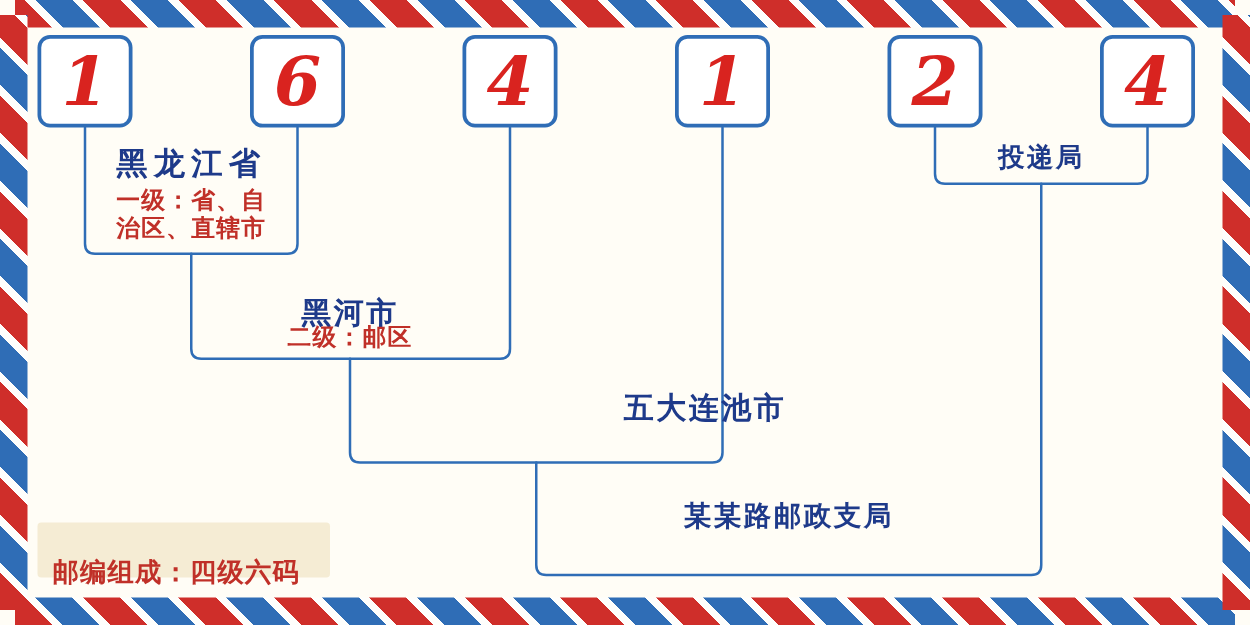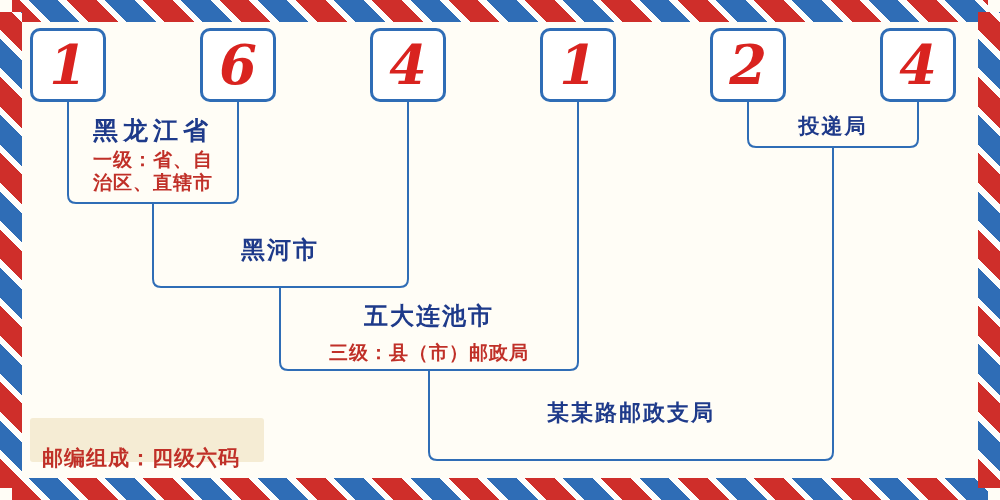--- a/index.html
+++ b/index.html
@@ -64,21 +64,21 @@
     white-space: nowrap;
   }
   .name { color: var(--name-blue, #1e3a8a); font-size: 24px; letter-spacing: 2px; }
   .desc { color: var(--desc-red, #c03028); font-size: 19px; letter-spacing: 1px; }
 
   .pos-l1-name { left: -47px; top: 114px; font-size: 25px; letter-spacing: 5px; }
   .pos-l1-d1   { left: -47px; top: 147px; }
   .pos-l1-d2   { left: -47px; top: 170px; }
   .pos-l2-name { left: 80px;  top: 234px; }
   .pos-l2-desc { left: 80px;  top: 257px; }
-  .pos-l3-name { left: 229px; top: 300px; }
+  .pos-l3-name { left: 229px; top: 310px; text-align: right; }
   .pos-l3-desc { left: 229px; top: 340px; }
   .pos-l4-name { left: 431px; top: 398px; font-size: 22px; }
   .pos-l4-desc { left: 431px; top: 428px; }
   .pos-delivery{ left: 633px; top: 112px; font-size: 21px; }
 
   .note-bg {
     position: absolute;
     left: 30px; top: 418px;
     width: 234px; height: 44px;
     background: var(--note-bg, #f5ecd4);
@@ -130,23 +130,23 @@
   </div>
   <div class="digit-box db-6">
     <span class="digit">4</span>
   </div>
 
   <div class="label name pos-l1-name">黑龙江省</div>
   <div class="label desc pos-l1-d1">一级：省、自</div>
   <div class="label desc pos-l1-d2">治区、直辖市</div>
 
   <div class="label name pos-l2-name">黑河市</div>
+  <div class="label desc pos-l2-desc">二级：邮区</div>
 
   <div class="label name pos-l3-name">五大连池市</div>
-  <div class="label desc pos-l3-desc">三级：县（市）邮政局</div>
 
   <div class="label name pos-l4-name">某某路邮政支局</div>
 
   <div class="label name pos-delivery">投递局</div>
 
   <div class="note-bg"></div>
   <div class="footer-note">邮编组成：四级六码</div>
 
 </div>
 

